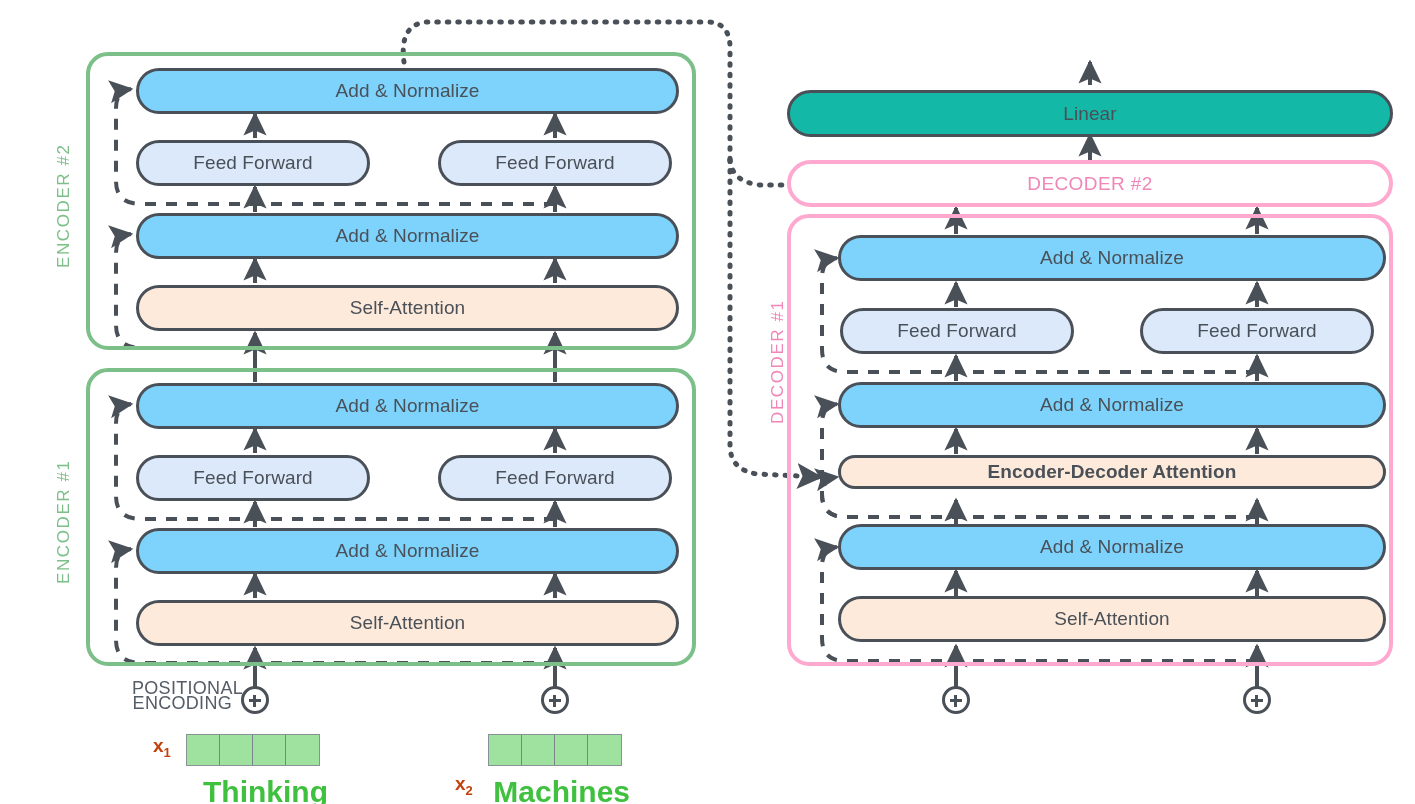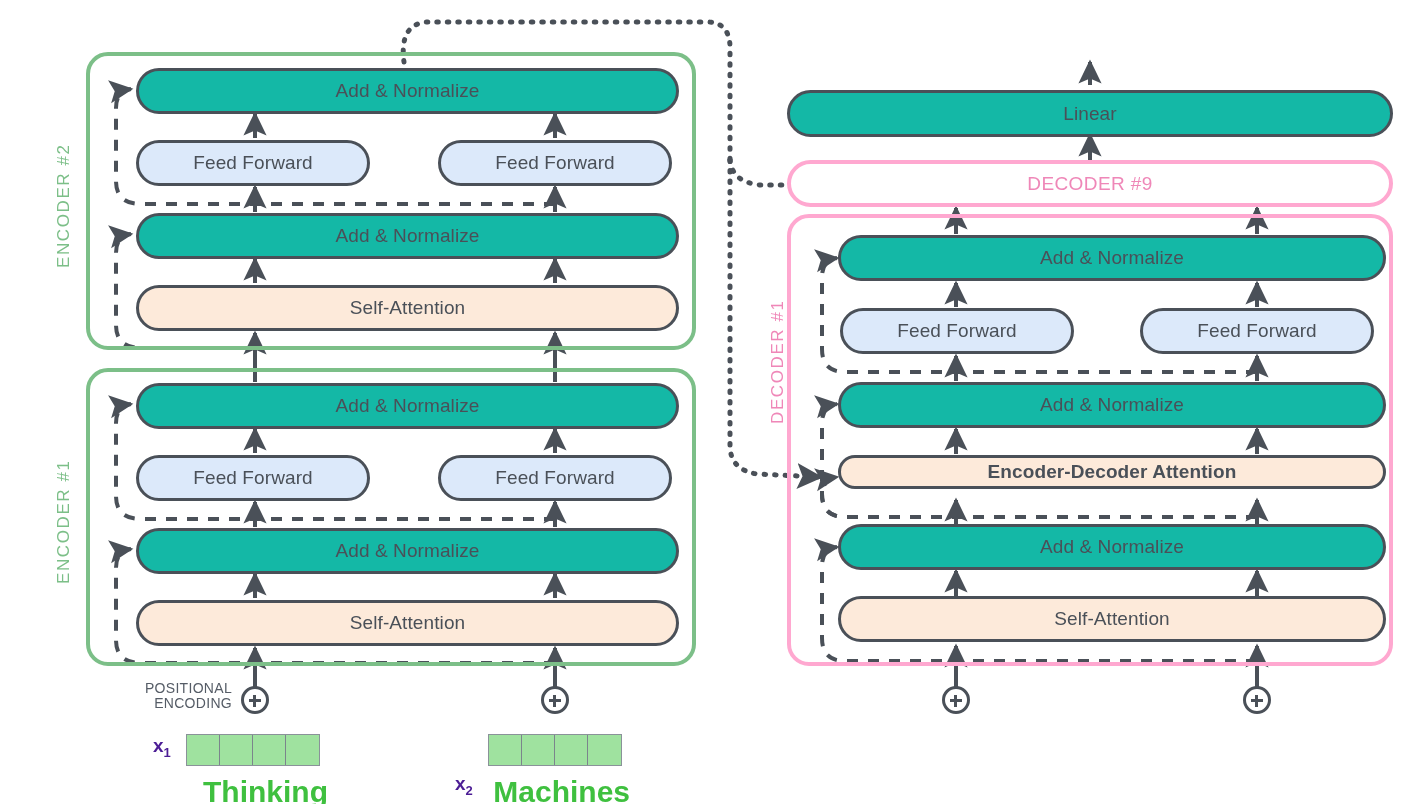--- a/index.html
+++ b/index.html
@@ -15,21 +15,21 @@
     position:absolute;
     box-sizing:border-box;
     border:3px solid #4a5058;
     border-radius:999px;
     display:flex;align-items:center;justify-content:center;
     font-size:19px;
     color:#4a5058;
     letter-spacing:.1px;
     white-space:nowrap;
   }
-  .pill.green{background:#14b8a6;}
+  .pill.green{background:#7dd3fc;}
   .pill.blue{background:#dce9fa;}
   .pill.orange{background:#fdeada;}
   .pill.softmax{background:#fbd6d6;}
   .pill.linear{background:#14b8a6;}
 
   
   .group{
     position:absolute;
     box-sizing:border-box;
     border-radius:22px;
@@ -57,21 +57,21 @@
   }
   .vlabel.enc{color:#7cbf88;}
   .vlabel.dec{color:#ef87b8;}
 
   
   #wires{position:absolute;left:0;top:0;width:1415px;height:804px;pointer-events:none;}
 
   
   .peLabel{
     position:absolute;
-    font-size:14px;
+    font-size:18px;
     line-height:15px;
     text-align:right;
     color:#555c66;
     letter-spacing:.3px;
   }
   .plusCircle{
     position:absolute;
     width:28px;height:28px;border-radius:50%;
     border:3.5px solid #4a5058;
     box-sizing:border-box;
@@ -90,21 +90,21 @@
   }
   .embed i{
     display:block;width:33px;height:30px;
     background:#9fe29f;
     border-right:1.5px solid #7b848c;
     box-sizing:border-box;
   }
   .embed i:last-child{border-right:none;}
 
   .xlab{
-    position:absolute;font-size:19px;font-weight:bold;color:#4c1d95;
+    position:absolute;font-size:19px;font-weight:bold;color:#c2410c;
   }
   .xlab sub{font-size:13px;font-weight:bold;}
 
   .word{
     position:absolute;font-size:30px;font-weight:bold;color:#3fc03f;
     white-space:nowrap;text-align:right;
   }
 </style>
 </head>
 <body>
@@ -236,21 +236,21 @@
   <div class="embed" style="left:488px;top:734px;">
     <i></i>
     <i></i>
     <i></i>
     <i></i>
   </div>
   <div class="word" style="left:482px;top:775px;width:148px;">Machines</div>
 
   <div class="pill linear" style="left:787px;top:90px;width:606px;height:47px;">Linear</div>
 
-  <div class="collapsed" style="left:787px;top:160px;width:606px;height:47px;">DECODER #9</div>
+  <div class="collapsed" style="left:787px;top:160px;width:606px;height:47px;">DECODER #2</div>
 
   <div class="group decoder" style="left:787px;top:214px;width:606px;height:452px;"></div>
   <div class="vlabel dec" style="left:768px;top:424px;">DECODER #1</div>
 
   <div class="pill green" style="left:838px;top:235px;width:548px;height:46px;">Add &amp; Normalize</div>
 
   <div class="pill blue" style="left:840px;top:308px;width:234px;height:46px;">Feed Forward</div>
   <div class="pill blue" style="left:1140px;top:308px;width:234px;height:46px;">Feed Forward</div>
 
   <div class="pill green" style="left:838px;top:382px;width:548px;height:46px;">Add &amp; Normalize</div>

